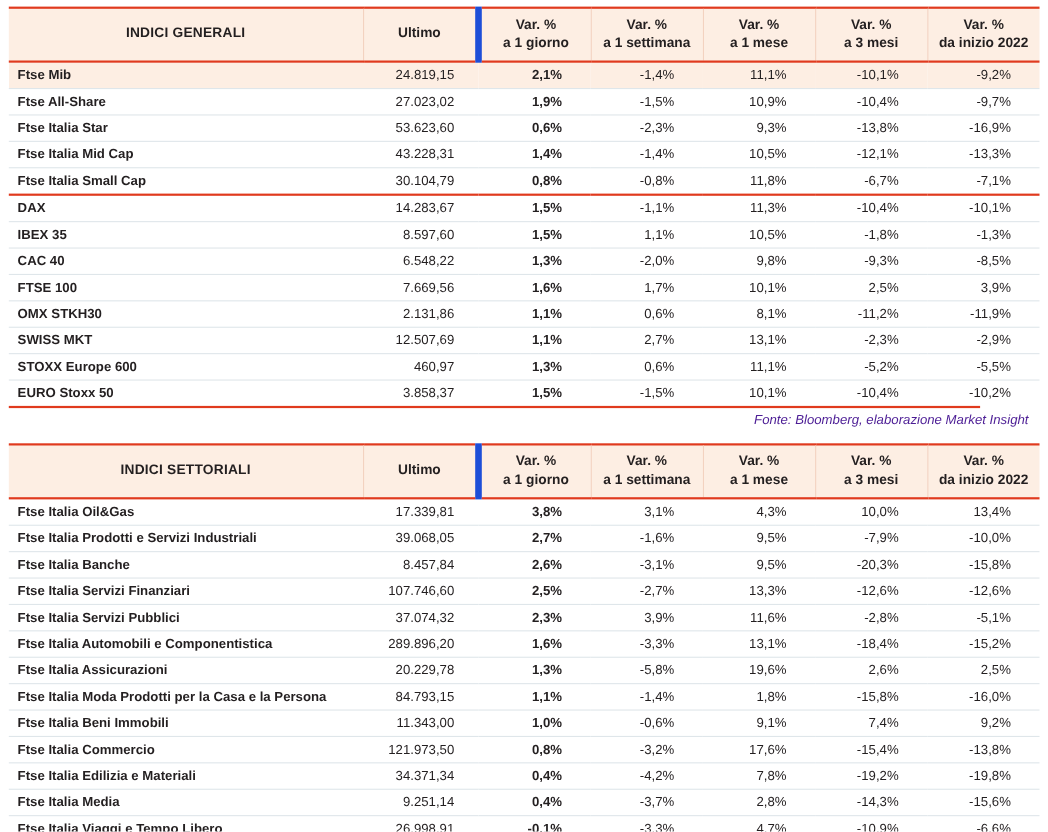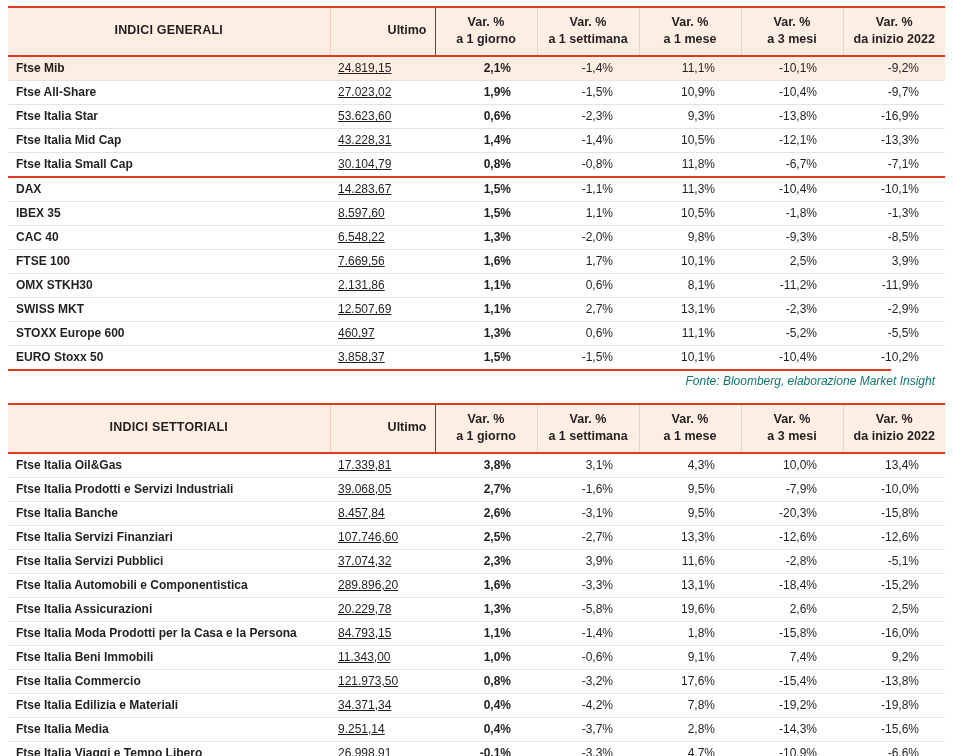--- a/index.html
+++ b/index.html
@@ -41,21 +41,21 @@
     border-top: 2px solid #e03a1e;
     border-bottom: 2px solid #e03a1e;
     border-right: 1px solid #f3d2c0;
     text-align: center;
     line-height: 1.35;
   }
   thead th.name-h {
     text-align: center;
     letter-spacing: 0.2px;
   }
-  thead th.last-h { border-right: 1px solid #1d4ed8; text-align: right; }
+  thead th.last-h { border-right: 6px solid #1d4ed8; }
   thead th:last-child { border-right: none; }
   .hdr2 { display: block; }
 
   tbody td {
     font-size: 12px;
     padding: 3px 8px 3px 8px;
     border-bottom: 1px solid #dfe6ea;
     vertical-align: middle;
     height: 17px;
   }
@@ -66,39 +66,39 @@
     text-align: left;
     white-space: nowrap;
     overflow: hidden;
   }
   td.num {
     text-align: right;
     padding-right: 26px;
   }
   td.num.bold { font-weight: bold; }
   td.last {
+    text-align: right;
     padding-right: 22px;
-    text-decoration: underline;
   }
 
   tr.highlight td {
     background: #fdeee3;
   }
   tr.sep-top td {
     border-top: 2px solid #e03a1e;
     margin-left: 37px;
   }
   .tbl-wrap {
     border-bottom: 2px solid #e03a1e;
   }
   .source {
     text-align: right;
     font-style: italic;
     font-size: 12px;
-    color: #0f766e;
+    color: #4c1d95;
     padding: 3px 10px 0 0;
     width: 937px;
     box-sizing: border-box;
   }
   .spacer { height: 13px; }
   .sect2 { margin-top: 2px; }
 </style>
 </head>
 <body>
 

